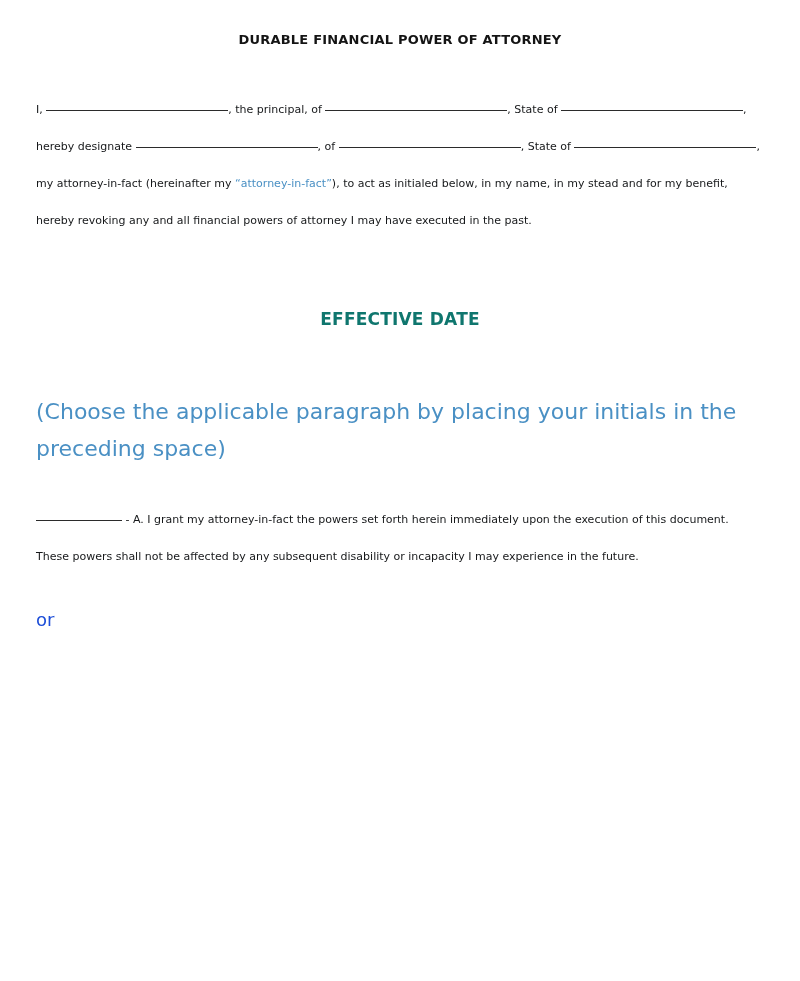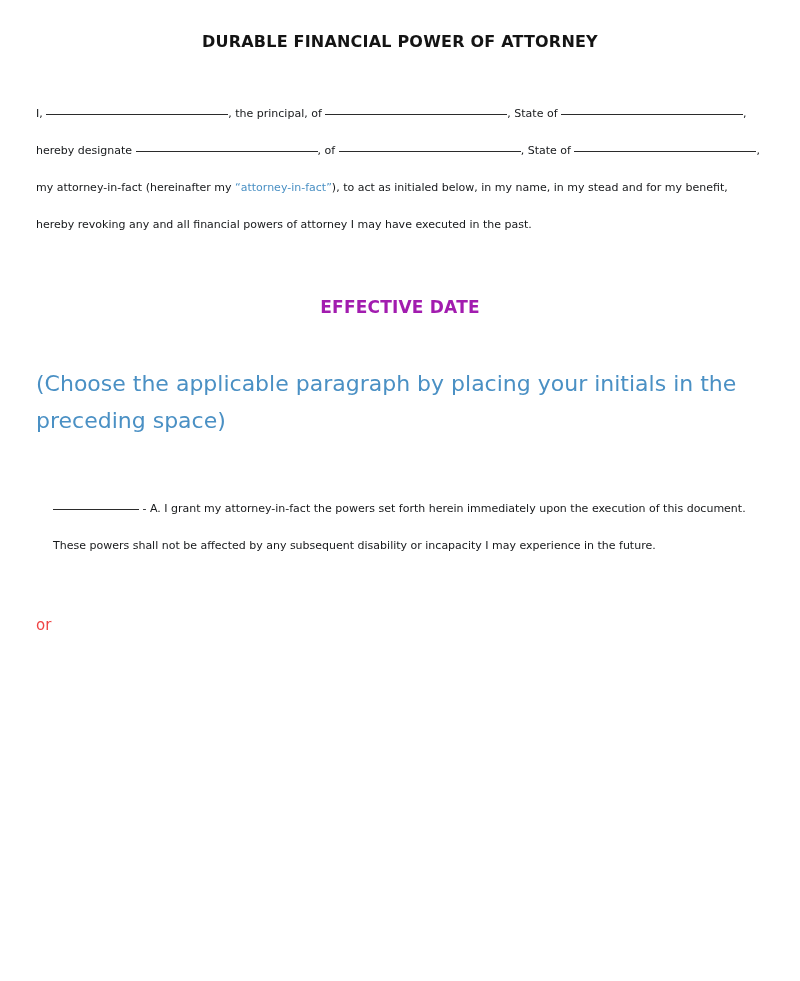--- a/index.html
+++ b/index.html
@@ -16,33 +16,33 @@
     overflow: hidden;
   }
   .page {
     width: 800px;
     height: 981px;
     padding: 26px 36px 0 36px;
     position: relative;
   }
   .doc-title {
     text-align: center;
-    font-size: 16px;
+    font-size: 13px;
     font-weight: bold;
     letter-spacing: 0.2px;
     margin: 6px 0 0 0;
     color: #141414;
   }
   .section-title {
     text-align: center;
     font-size: 17px;
     font-weight: bold;
     letter-spacing: 0.2px;
-    margin: 0;
-    color: #a21caf;
+    margin: 16px;
+    color: #0f766e;
   }
   .body-text {
     font-size: 11px;
     line-height: 37px;
     color: #16181a;
     text-align: left;
   }
   .accent {
     color: #4a90c4;
   }
@@ -50,27 +50,27 @@
     display: inline-block;
     border-bottom: 1.6px solid #2b2b2b;
     vertical-align: 2px;
     height: 0;
   }
   .b-long { width: 182px; }
   .b-short { width: 86px; }
   .spacer-1 { height: 44px; }
   .spacer-2 { height: 54px; }
   .spacer-3 { height: 48px; }
-  .para { margin: 17px; }
+  .para { margin: 0; }
   .gap-sm { height: 26px; }
   .gap-md { height: 34px; }
   .or-line {
-    font-size: 15px;
+    font-size: 18px;
     line-height: 37px;
-    color: #ef4444;
+    color: #1d4ed8;
   }
   .instruction {
     font-size: 22px;
     line-height: 37px;
     color: #4a90c4;
   }
 </style>
 </head>
 <body>
 

